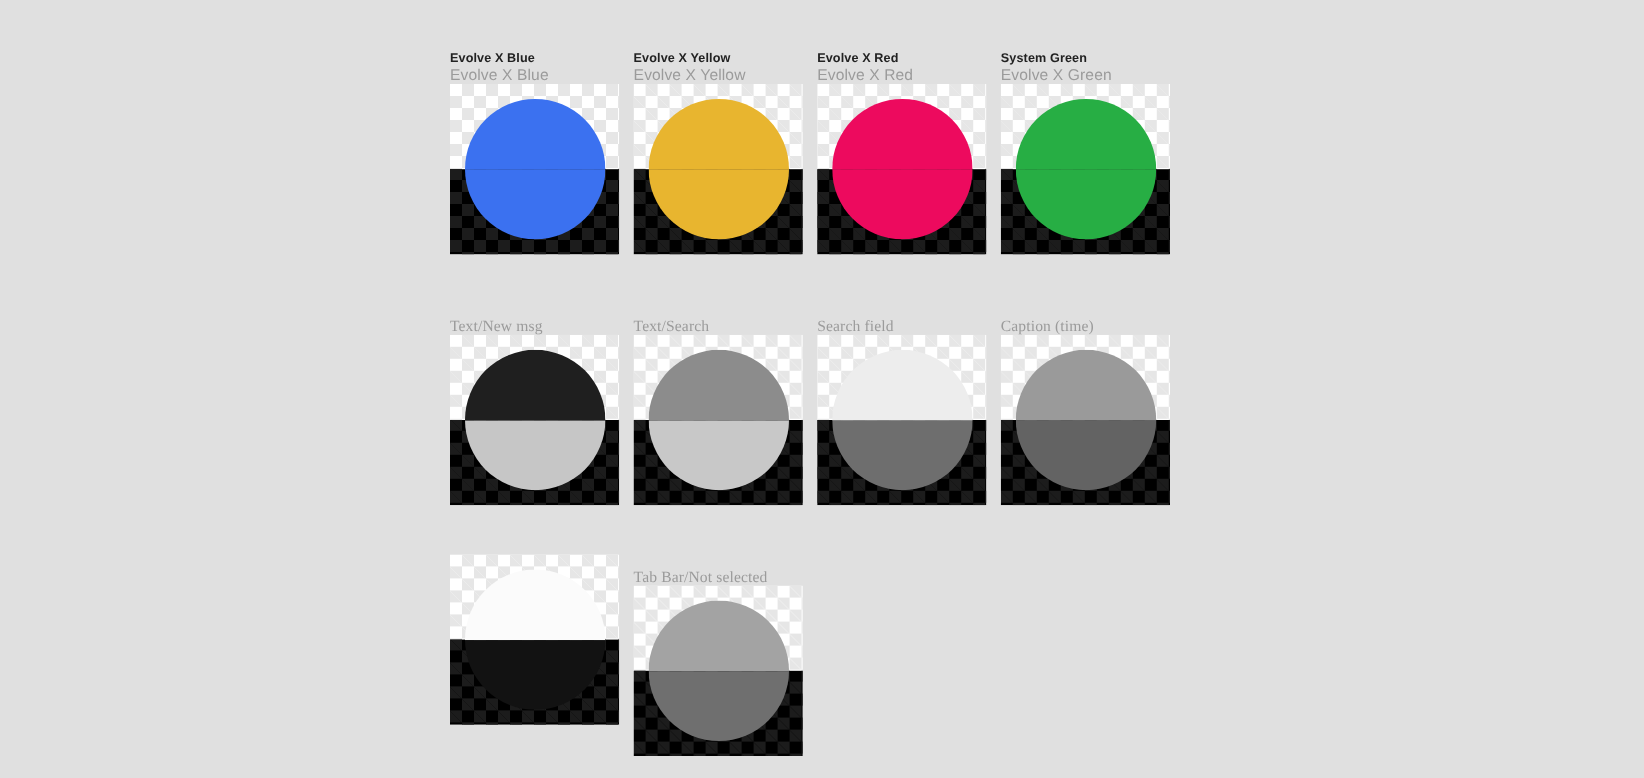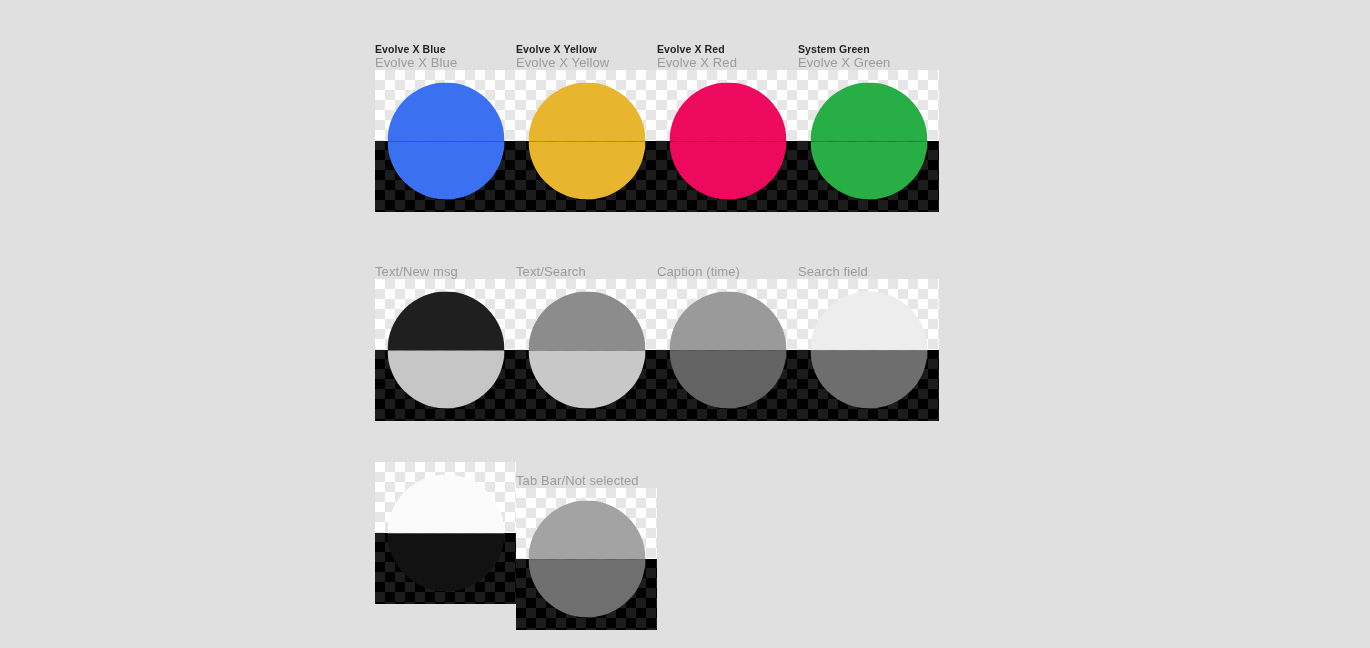--- a/index.html
+++ b/index.html
@@ -17,20 +17,21 @@
 
   #canvas {
     position: absolute;
     left: 375px;
     top: 44px;
     width: 980px;
   }
 
   .swatch-row {
     display: flex;
+    gap: 12px;
     margin-bottom: 41px;
   }
 
   .swatch {
     width: 141px;
     box-sizing: border-box;
   }
 
   .labels {
     height: 26px;
@@ -51,20 +52,21 @@
     display: block;
     font-size: 13px;
     font-weight: normal;
     color: #9b9b9b;
     line-height: 15px;
     letter-spacing: 0.1px;
   }
 
   .labels.single .label-name {
     padding-top: 11px;
+    font-family: Liberation Serif, serif;
   }
 
   .tile {
     position: relative;
     width: 141px;
     height: 142px;
     overflow: hidden;
   }
 
   
@@ -197,44 +199,44 @@
           <div class="checks-light"></div>
           <div class="checks-dark"></div>
           <div class="circle-wrap">
             <div class="circle-half top" style="background: rgb(140, 140, 140);"></div>
             <div class="circle-half bottom" style="background: rgb(200, 200, 200);"></div>
           </div>
         </div>
       </div>
       <div class="swatch">
         <div class="labels single">
+          <span class="label-name">Search field</span>
+        </div>
+        <div class="tile">
+          <div class="checks-light"></div>
+          <div class="checks-dark"></div>
+          <div class="circle-wrap">
+            <div class="circle-half top" style="background: rgb(237, 237, 237);"></div>
+            <div class="circle-half bottom" style="background: rgb(110, 110, 110);"></div>
+          </div>
+        </div>
+      </div>
+      <div class="swatch">
+        <div class="labels single">
           <span class="label-name">Caption (time)</span>
         </div>
         <div class="tile">
           <div class="checks-light"></div>
           <div class="checks-dark"></div>
           <div class="circle-wrap">
             <div class="circle-half top" style="background: rgb(154, 154, 154);"></div>
             <div class="circle-half bottom" style="background: rgb(99, 99, 99);"></div>
           </div>
         </div>
       </div>
-      <div class="swatch">
-        <div class="labels single">
-          <span class="label-name">Search field</span>
-        </div>
-        <div class="tile">
-          <div class="checks-light"></div>
-          <div class="checks-dark"></div>
-          <div class="circle-wrap">
-            <div class="circle-half top" style="background: rgb(237, 237, 237);"></div>
-            <div class="circle-half bottom" style="background: rgb(110, 110, 110);"></div>
-          </div>
-        </div>
-      </div>
     </div>
     <div class="swatch-row">
       <div class="swatch">
         <div class="tile">
           <div class="checks-light"></div>
           <div class="checks-dark"></div>
           <div class="circle-wrap">
             <div class="circle-half top" style="background: rgb(251, 251, 251);"></div>
             <div class="circle-half bottom" style="background: rgb(18, 18, 18);"></div>
           </div>

